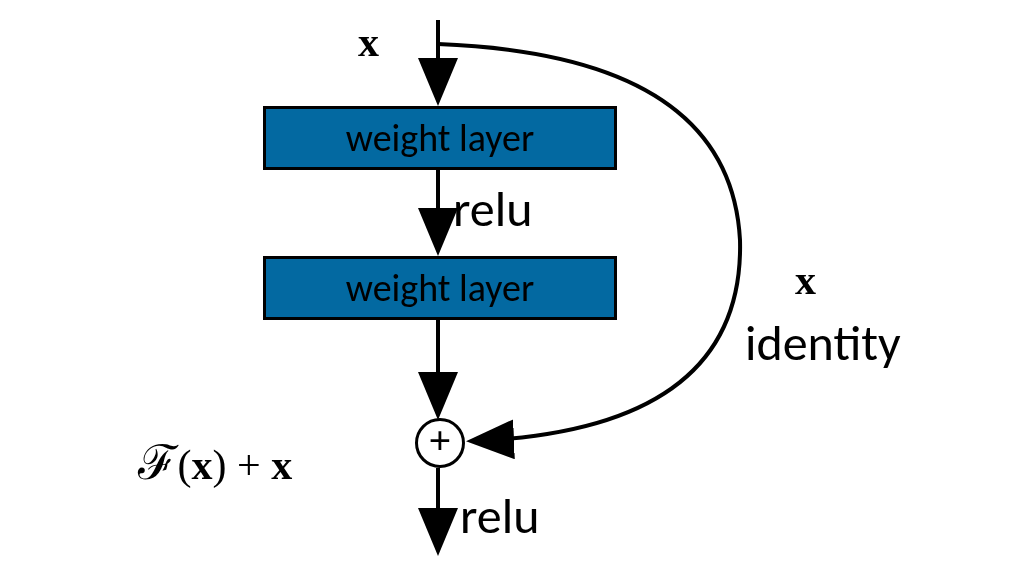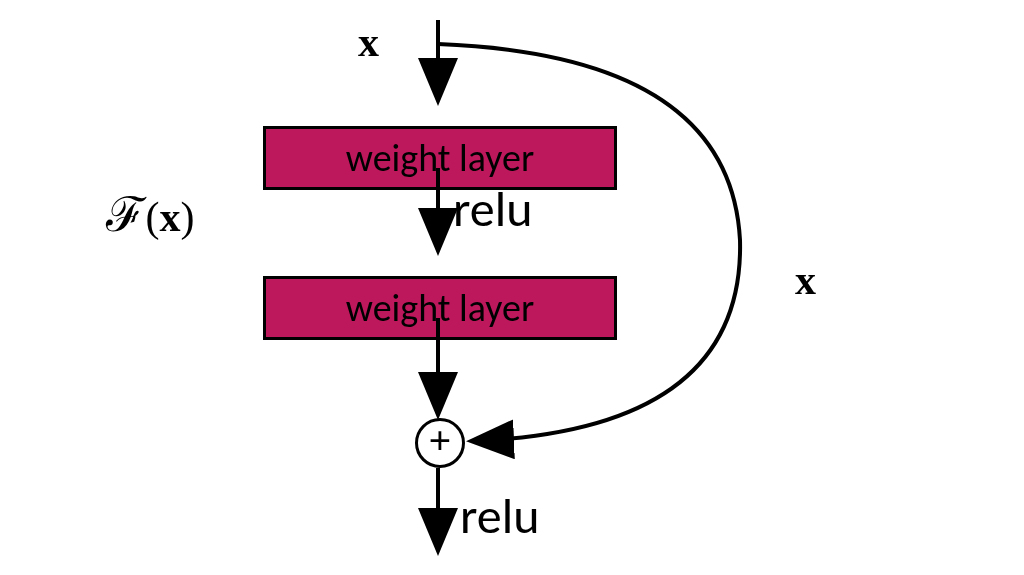--- a/index.html
+++ b/index.html
@@ -12,27 +12,26 @@
       position: relative;
     }
     .container {
       position: relative;
       width: 1024px;
       height: 575px;
     }
     .weight-layer {
       position: absolute;
       border: 3px solid black;
-      background: #be185d;
+      background: #0369a1;
       display: flex;
       align-items: center;
       justify-content: center;
       font-size: 38px;
       font-family: "Calibri", "Segoe UI", sans-serif;
-      margin-top: 20px;
     }
     .label {
       position: absolute;
       font-size: 50px;
     }
     .math-label {
       position: absolute;
       font-size: 42px;
       font-family: "Cambria Math", "Times New Roman", serif;
     }
@@ -71,33 +70,36 @@
   </div>
 
   <div class="label" style="left: 453px; top: 178px; font-family: Calibri, sans-serif;">
     <span>relu</span>
   </div>
 
   <div class="weight-layer" style="left: 263px; top: 256px; width: 348px; height: 58px;">
     <span>weight layer</span>
   </div>
 
-  <div class="math-label" style="left: 106px; top: 180px;">
-    <span class="script-f">ℱ</span><span>(</span><span class="bold-x">x</span><span>)</span>
-  </div>
 
   <div class="math-label bold-x" style="left: 795px; top: 256px;">
     <span>x</span>
   </div>
 
+  <div class="label" style="left: 745px; top: 312px; font-family: Calibri, sans-serif;">
+    <span>identity</span>
+  </div>
 
   <div class="plus-circle" style="left: 415px; top: 418px;">
     <span style="line-height:1; position:relative; top:-2px;">+</span>
   </div>
 
+  <div class="math-label" style="left: 138px; top: 428px;">
+    <span class="script-f">ℱ</span><span>(</span><span class="bold-x">x</span><span>)</span><span> + </span><span class="bold-x">x</span>
+  </div>
 
   <div class="label" style="left: 460px; top: 485px; font-family: Calibri, sans-serif;">
     <span>relu</span>
   </div>
 
   <svg width="1024" height="575" style="position:absolute; left:0; top:0; pointer-events:none;">
     <defs>
       <marker id="arrowhead" markerWidth="12" markerHeight="10" refX="10" refY="5" orient="auto">
         <polygon points="0 0, 12 5, 0 10" fill="black"></polygon>
       </marker>

